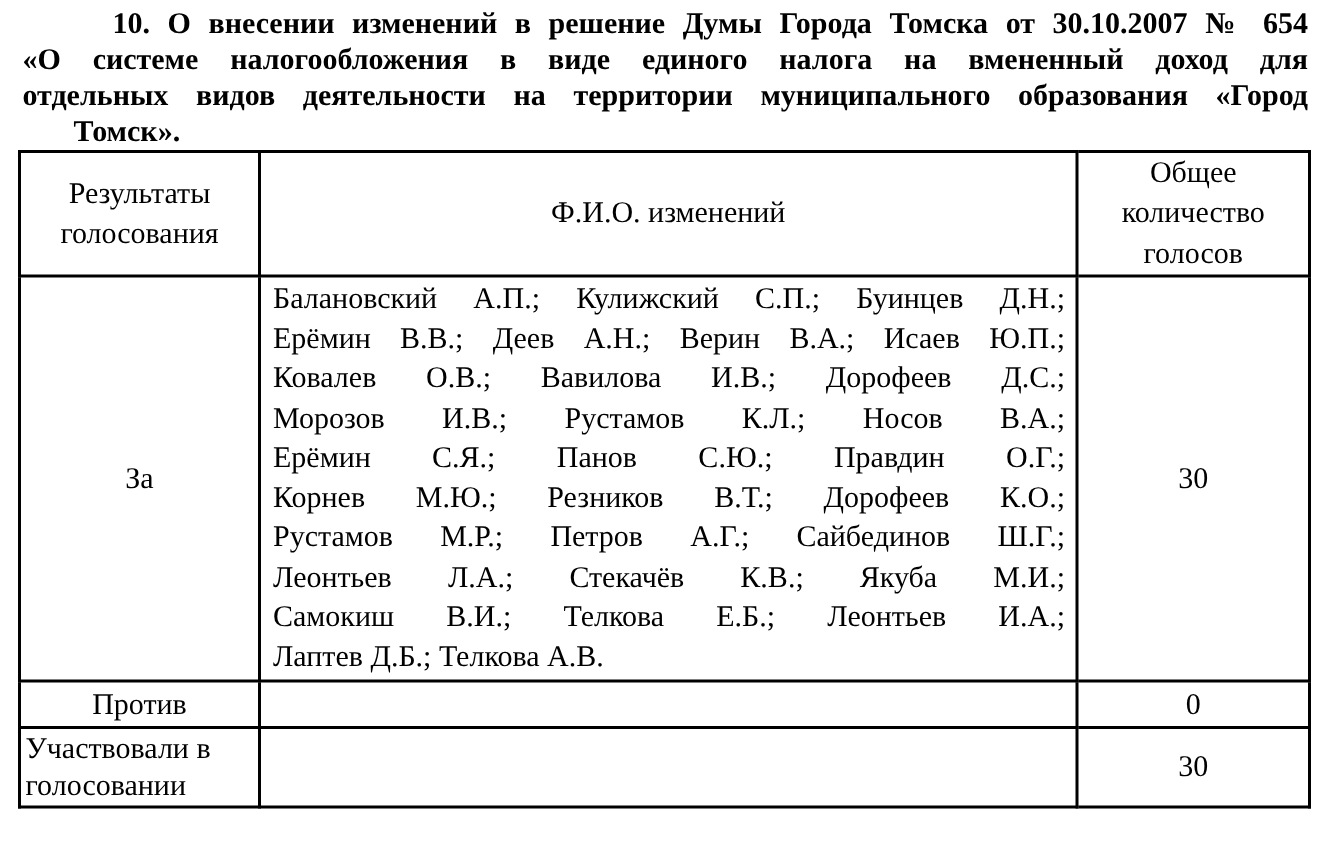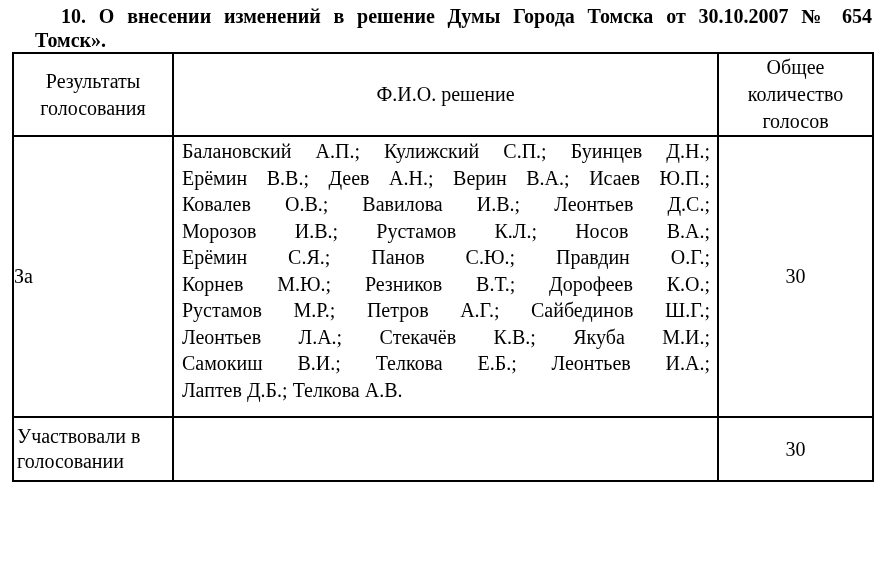--- a/index.html
+++ b/index.html
@@ -12,21 +12,21 @@
   }
   body {
     font-family: "Liberation Serif", "DejaVu Serif", serif;
     color: #000000;
   }
   
   .doc-title {
     font-weight: 700;
     font-size: 20px;
     line-height: 24px;
-    margin: 4px 12px 0 1px;
+    margin: 4px 12px 0 15px;
   }
   .tl {
     text-align: justify;
     text-align-last: justify;
     white-space: normal;
   }
   .tl-first { text-indent: 60px; }
   .tl-last  { text-align-last: left; padding-left: 34px; }
 
   
@@ -45,24 +45,24 @@
   }
   col.c1 { width: 160px; }
   col.c2 { width: 545px; }
   col.c3 { width: 155px; }
 
   tr.hrow td {
     height: 80px;
     text-align: center;
     line-height: 27px;
   }
-  tr.zarow td.res-cell { }
+  tr.zarow td.res-cell { text-align: center; }
   td.deps-cell {
     vertical-align: top;
-    padding: 1px 7px 13px 8px;
+    padding: 1px 7px 2px 8px;
   }
   .dl {
     text-align: justify;
     text-align-last: justify;
     line-height: 26.5px;
   }
   .dl-last { text-align-last: left; }
   td.tot-cell { text-align: center; }
 
   tr.smallrow td {
@@ -76,53 +76,60 @@
     padding-left: 3px;
     line-height: 25px;
   }
   tr.partrow td.tot-cell { text-align: center; }
 </style>
 </head>
 <body>
 
 <div class="doc-title">
   <div class="tl tl-first">10. О внесении изменений в решение Думы Города Томска от 30.10.2007 № 654</div>
+  <div class="tl">«О системе налогообложения в виде единого налога на вмененный доход для</div>
+  <div class="tl">отдельных видов деятельности на территории муниципального образования «Город</div>
   <div class="tl tl-last">Томск».</div>
 </div>
 
 <table class="vtable">
   <colgroup>
       <col class="c1">
       <col class="c2">
       <col class="c3">
     </colgroup>
   <tbody>
     <tr class="hrow">
       <td>Результаты голосования</td>
-      <td>Ф.И.О. решение</td>
+      <td>Ф.И.О. изменений</td>
       <td>Общее количество голосов</td>
     </tr>
 
     <tr class="zarow">
       <td class="res-cell">За</td>
       <td class="deps-cell">
         <div class="dl">Балановский А.П.; Кулижский С.П.; Буинцев Д.Н.;</div>
         <div class="dl">Ерёмин В.В.; Деев А.Н.; Верин В.А.; Исаев Ю.П.;</div>
-        <div class="dl">Ковалев О.В.; Вавилова И.В.; Леонтьев Д.С.;</div>
+        <div class="dl">Ковалев О.В.; Вавилова И.В.; Дорофеев Д.С.;</div>
         <div class="dl">Морозов И.В.; Рустамов К.Л.; Носов В.А.;</div>
         <div class="dl">Ерёмин С.Я.; Панов С.Ю.; Правдин О.Г.;</div>
         <div class="dl">Корнев М.Ю.; Резников В.Т.; Дорофеев К.О.;</div>
         <div class="dl">Рустамов М.Р.; Петров А.Г.; Сайбединов Ш.Г.;</div>
         <div class="dl">Леонтьев Л.А.; Стекачёв К.В.; Якуба М.И.;</div>
         <div class="dl">Самокиш В.И.; Телкова Е.Б.; Леонтьев И.А.;</div>
         <div class="dl dl-last">Лаптев Д.Б.; Телкова А.В.</div>
       </td>
       <td class="tot-cell">30</td>
     </tr>
 
+    <tr class="smallrow">
+      <td class="res-cell">Против</td>
+      <td class="deps-cell"></td>
+      <td class="tot-cell">0</td>
+    </tr>
 
 
     <tr class="partrow">
       <td class="res-part">Участвовали в голосовании</td>
       <td class="deps-cell"></td>
       <td class="tot-cell">30</td>
     </tr>
   </tbody>
 </table>
 

